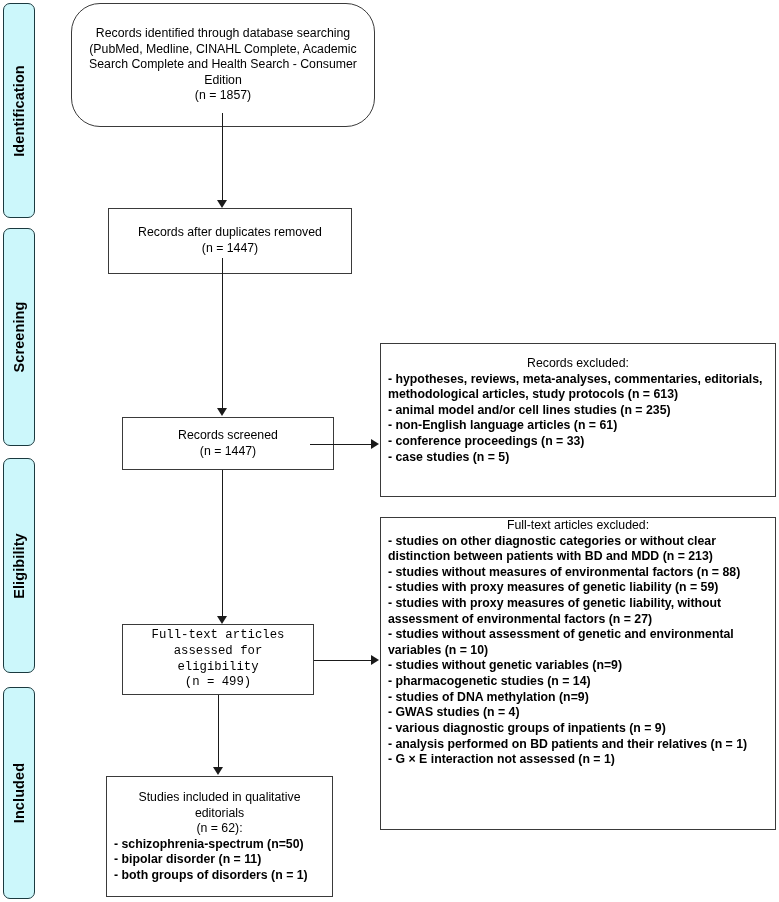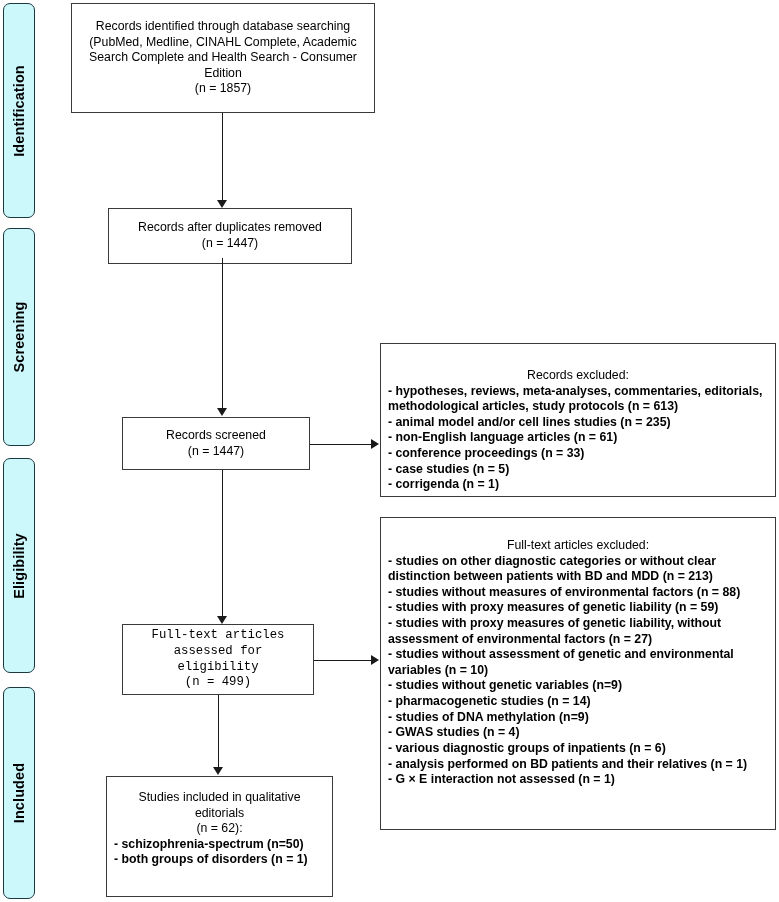--- a/index.html
+++ b/index.html
@@ -99,89 +99,89 @@
   </div>
 
   <div class="stage" style="top:458px; height:215px;">
     <span class="stage-label">Eligibility</span>
   </div>
 
   <div class="stage" style="top:687px; height:212px;">
     <span class="stage-label">Included</span>
   </div>
 
-  <div class="box center pad" style="left:71px; top:3px; width:304px; height:110px;">
+  <div class="box center pad" style="left:71px; top:3px; width:304px; height:124px;border-radius:29px;">
     <span class="line">Records identified through database searching</span>
     <span class="line">(PubMed, Medline, CINAHL Complete, Academic</span>
     <span class="line">Search Complete and Health Search - Consumer</span>
     <span class="line">Edition</span>
     <span class="line">(n =  1857)</span>
   </div>
 
   <div class="vline" style="left:222px; top:113px; height:90px;"></div>
   <div class="arrow-down" style="left:217px; top:200px;"></div>
 
-  <div class="box center pad" style="left:108px; top:208px; width:244px; height:56px;">
+  <div class="box center pad" style="left:108px; top:208px; width:244px; height:66px;">
     <span class="line">Records after duplicates removed</span>
     <span class="line">(n = 1447)</span>
   </div>
 
   <div class="vline" style="left:222px; top:258px; height:152px;"></div>
   <div class="arrow-down" style="left:217px; top:408px;"></div>
 
-  <div class="box center pad" style="left:122px; top:417px; width:188px; height:53px;">
+  <div class="box center pad" style="left:122px; top:417px; width:212px; height:53px;">
     <span class="line">Records screened</span>
     <span class="line">(n = 1447)</span>
   </div>
 
   <div class="hline" style="left:310px; top:444px; width:62px;"></div>
   <div class="arrow-right" style="left:371px; top:439px;"></div>
 
-  <div class="box pad" style="left:380px; top:343px; width:396px; height:154px; justify-content:flex-start; padding-top:24px;">
+  <div class="box pad" style="left:380px; top:343px; width:396px; height:154px; justify-content:flex-start; padding-top:12px;">
     <span class="line center">Records excluded:</span>
     <span class="line left">- hypotheses, reviews, meta-analyses, commentaries, editorials, methodological articles, study protocols (n = 613)</span>
     <span class="line left">- animal model and/or cell lines studies (n = 235)</span>
     <span class="line left">- non-English language articles (n = 61)</span>
     <span class="line left">- conference proceedings (n = 33)</span>
     <span class="line left">- case studies (n = 5)</span>
-    <span class="line left">- corrigenda (n = 1)</span>
   </div>
 
   <div class="vline" style="left:222px; top:470px; height:148px;"></div>
   <div class="arrow-down" style="left:217px; top:616px;"></div>
 
   <div class="box center pad" style="left:122px; top:624px; width:192px; height:71px;font-family:Liberation Mono, monospace;">
     <span class="line">Full-text articles assessed for</span>
     <span class="line">eligibility</span>
     <span class="line">(n = 499)</span>
   </div>
 
   <div class="hline" style="left:314px; top:660px; width:58px;"></div>
   <div class="arrow-right" style="left:371px; top:655px;"></div>
 
-  <div class="box pad" style="left:380px; top:517px; width:396px; height:313px; justify-content:flex-start; padding-top:20px;">
+  <div class="box pad" style="left:380px; top:517px; width:396px; height:313px; justify-content:flex-start; padding-top:0;">
     <span class="line center">Full-text articles excluded:</span>
     <span class="line left">- studies on other diagnostic categories or without clear distinction between patients with BD and MDD (n = 213)</span>
     <span class="line left">- studies without measures of environmental factors (n = 88)</span>
     <span class="line left">- studies with proxy measures of genetic liability (n = 59)</span>
     <span class="line left">- studies with proxy measures of genetic liability, without assessment of environmental factors (n = 27)</span>
     <span class="line left">- studies without assessment of genetic and environmental variables (n = 10)</span>
     <span class="line left">- studies without genetic variables (n=9)</span>
     <span class="line left">- pharmacogenetic studies (n = 14)</span>
     <span class="line left">- studies of DNA methylation (n=9)</span>
     <span class="line left">- GWAS studies (n = 4)</span>
-    <span class="line left">- various diagnostic groups of inpatients (n = 6)</span>
+    <span class="line left">- various diagnostic groups of inpatients (n = 9)</span>
     <span class="line left">- analysis performed on BD patients and their relatives (n = 1)</span>
     <span class="line left">- G × E interaction not assessed (n = 1)</span>
   </div>
 
   <div class="vline" style="left:218px; top:695px; height:74px;"></div>
   <div class="arrow-down" style="left:213px; top:767px;"></div>
 
   <div class="box pad" style="left:106px; top:776px; width:227px; height:121px; justify-content:flex-start; padding-top:13px;">
     <span class="line center">Studies included in qualitative</span>
     <span class="line center">editorials</span>
     <span class="line center">(n = 62):</span>
     <span class="line left">- schizophrenia-spectrum (n=50)</span>
+    <span class="line left">- bipolar disorder (n = 11)</span>
     <span class="line left">- both groups of disorders (n = 1)</span>
   </div>
 
 </div>
 
 </body></html>

